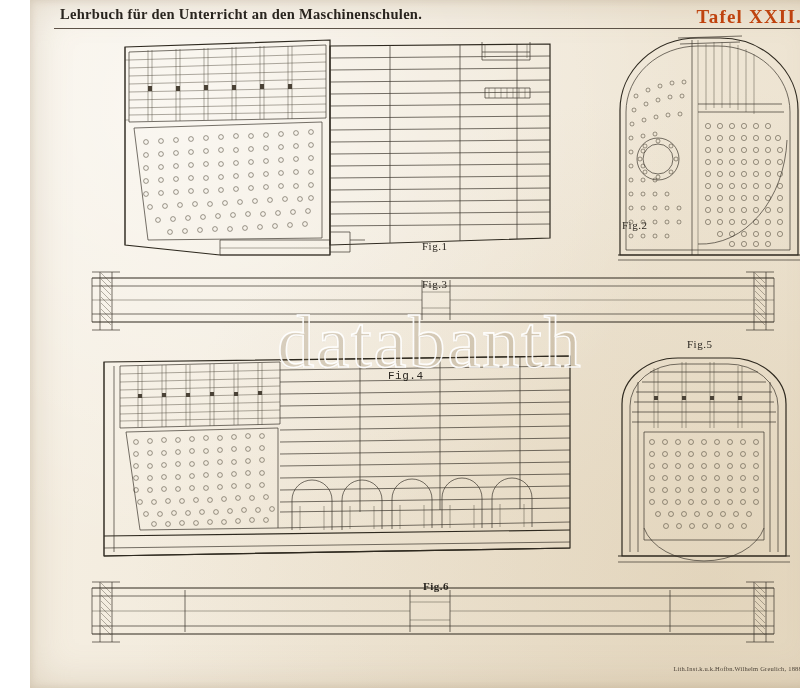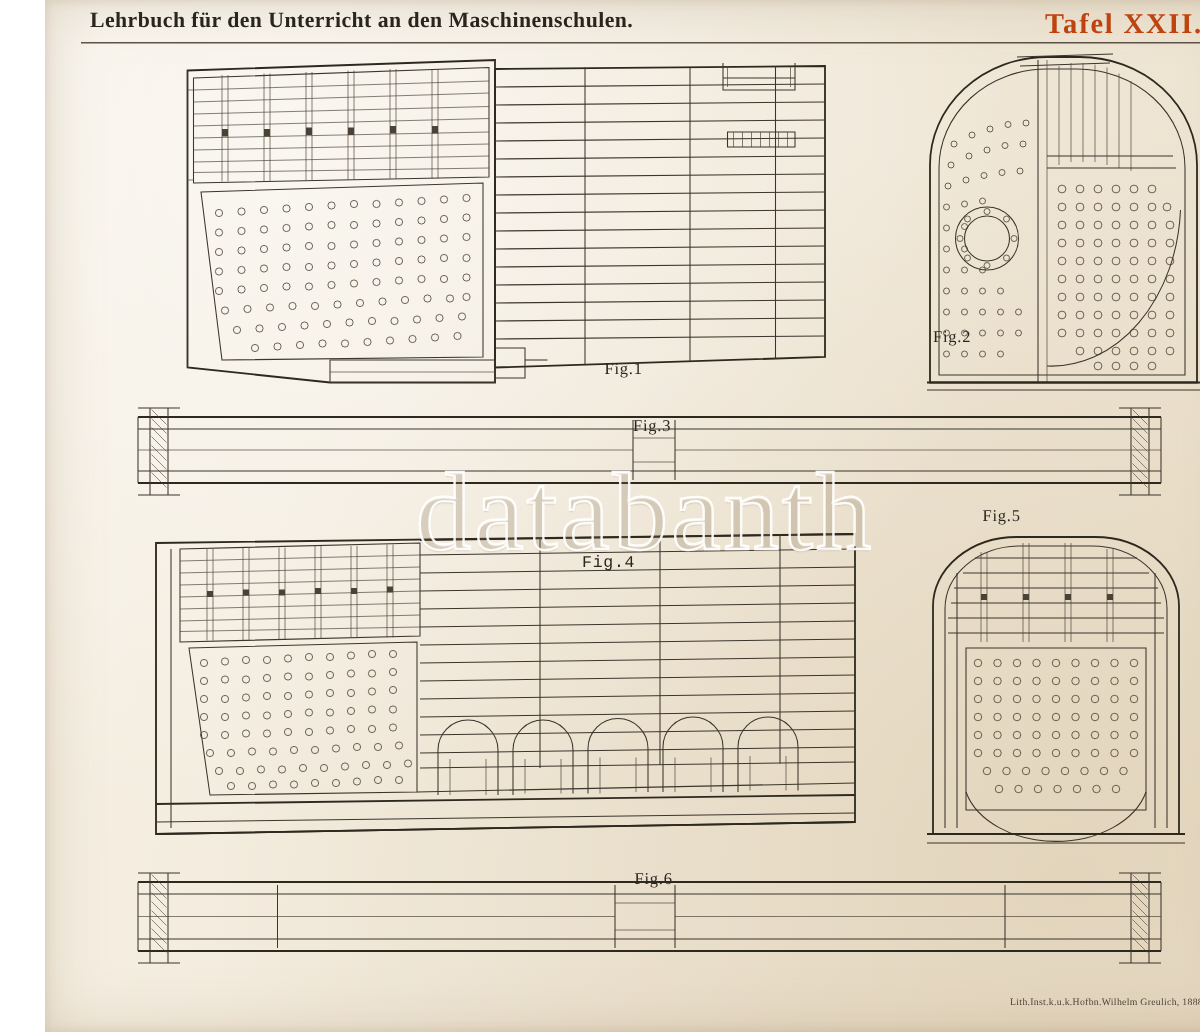--- a/index.html
+++ b/index.html
@@ -826,25 +826,25 @@
       <path class="ln" d="M155 590 L155 632"></path>
       <path class="ln" d="M380 590 L380 632"></path>
       <path class="ln" d="M420 590 L420 632"></path>
       <path class="ln" d="M640 590 L640 632"></path>
       <path class="ln-thin" d="M380 602 L420 602"></path>
       <path class="ln-thin" d="M380 620 L420 620"></path>
     </g>
 
   </svg>
 
-  <div class="fig-label" style="left:373px; top:240px;">Fig.1</div>
+  <div class="fig-label" style="left:392px; top:240px;">Fig.1</div>
   <div class="fig-label" style="left:592px; top:219px;">Fig.2</div>
   <div class="fig-label" style="left:392px; top:278px;">Fig.3</div>
   <div class="fig-label" style="left:358px; top:370px;font-family:Liberation Mono, monospace;">Fig.4</div>
-  <div class="fig-label" style="left:625px; top:338px;">Fig.5</div>
-  <div class="fig-label" style="left:393px; top:580px;">Fig.6</div>
+  <div class="fig-label" style="left:657px; top:338px;">Fig.5</div>
+  <div class="fig-label" style="left:393px; top:580px;font-weight:bold;">Fig.6</div>
 
   <div id="watermark">databanth</div>
 
   <div class="credit">Lith.Inst.k.u.k.Hofbn.Wilhelm Greulich, 1888</div>
 
   <div id="edge-shade"></div>
 </div>
 
 </body></html>

